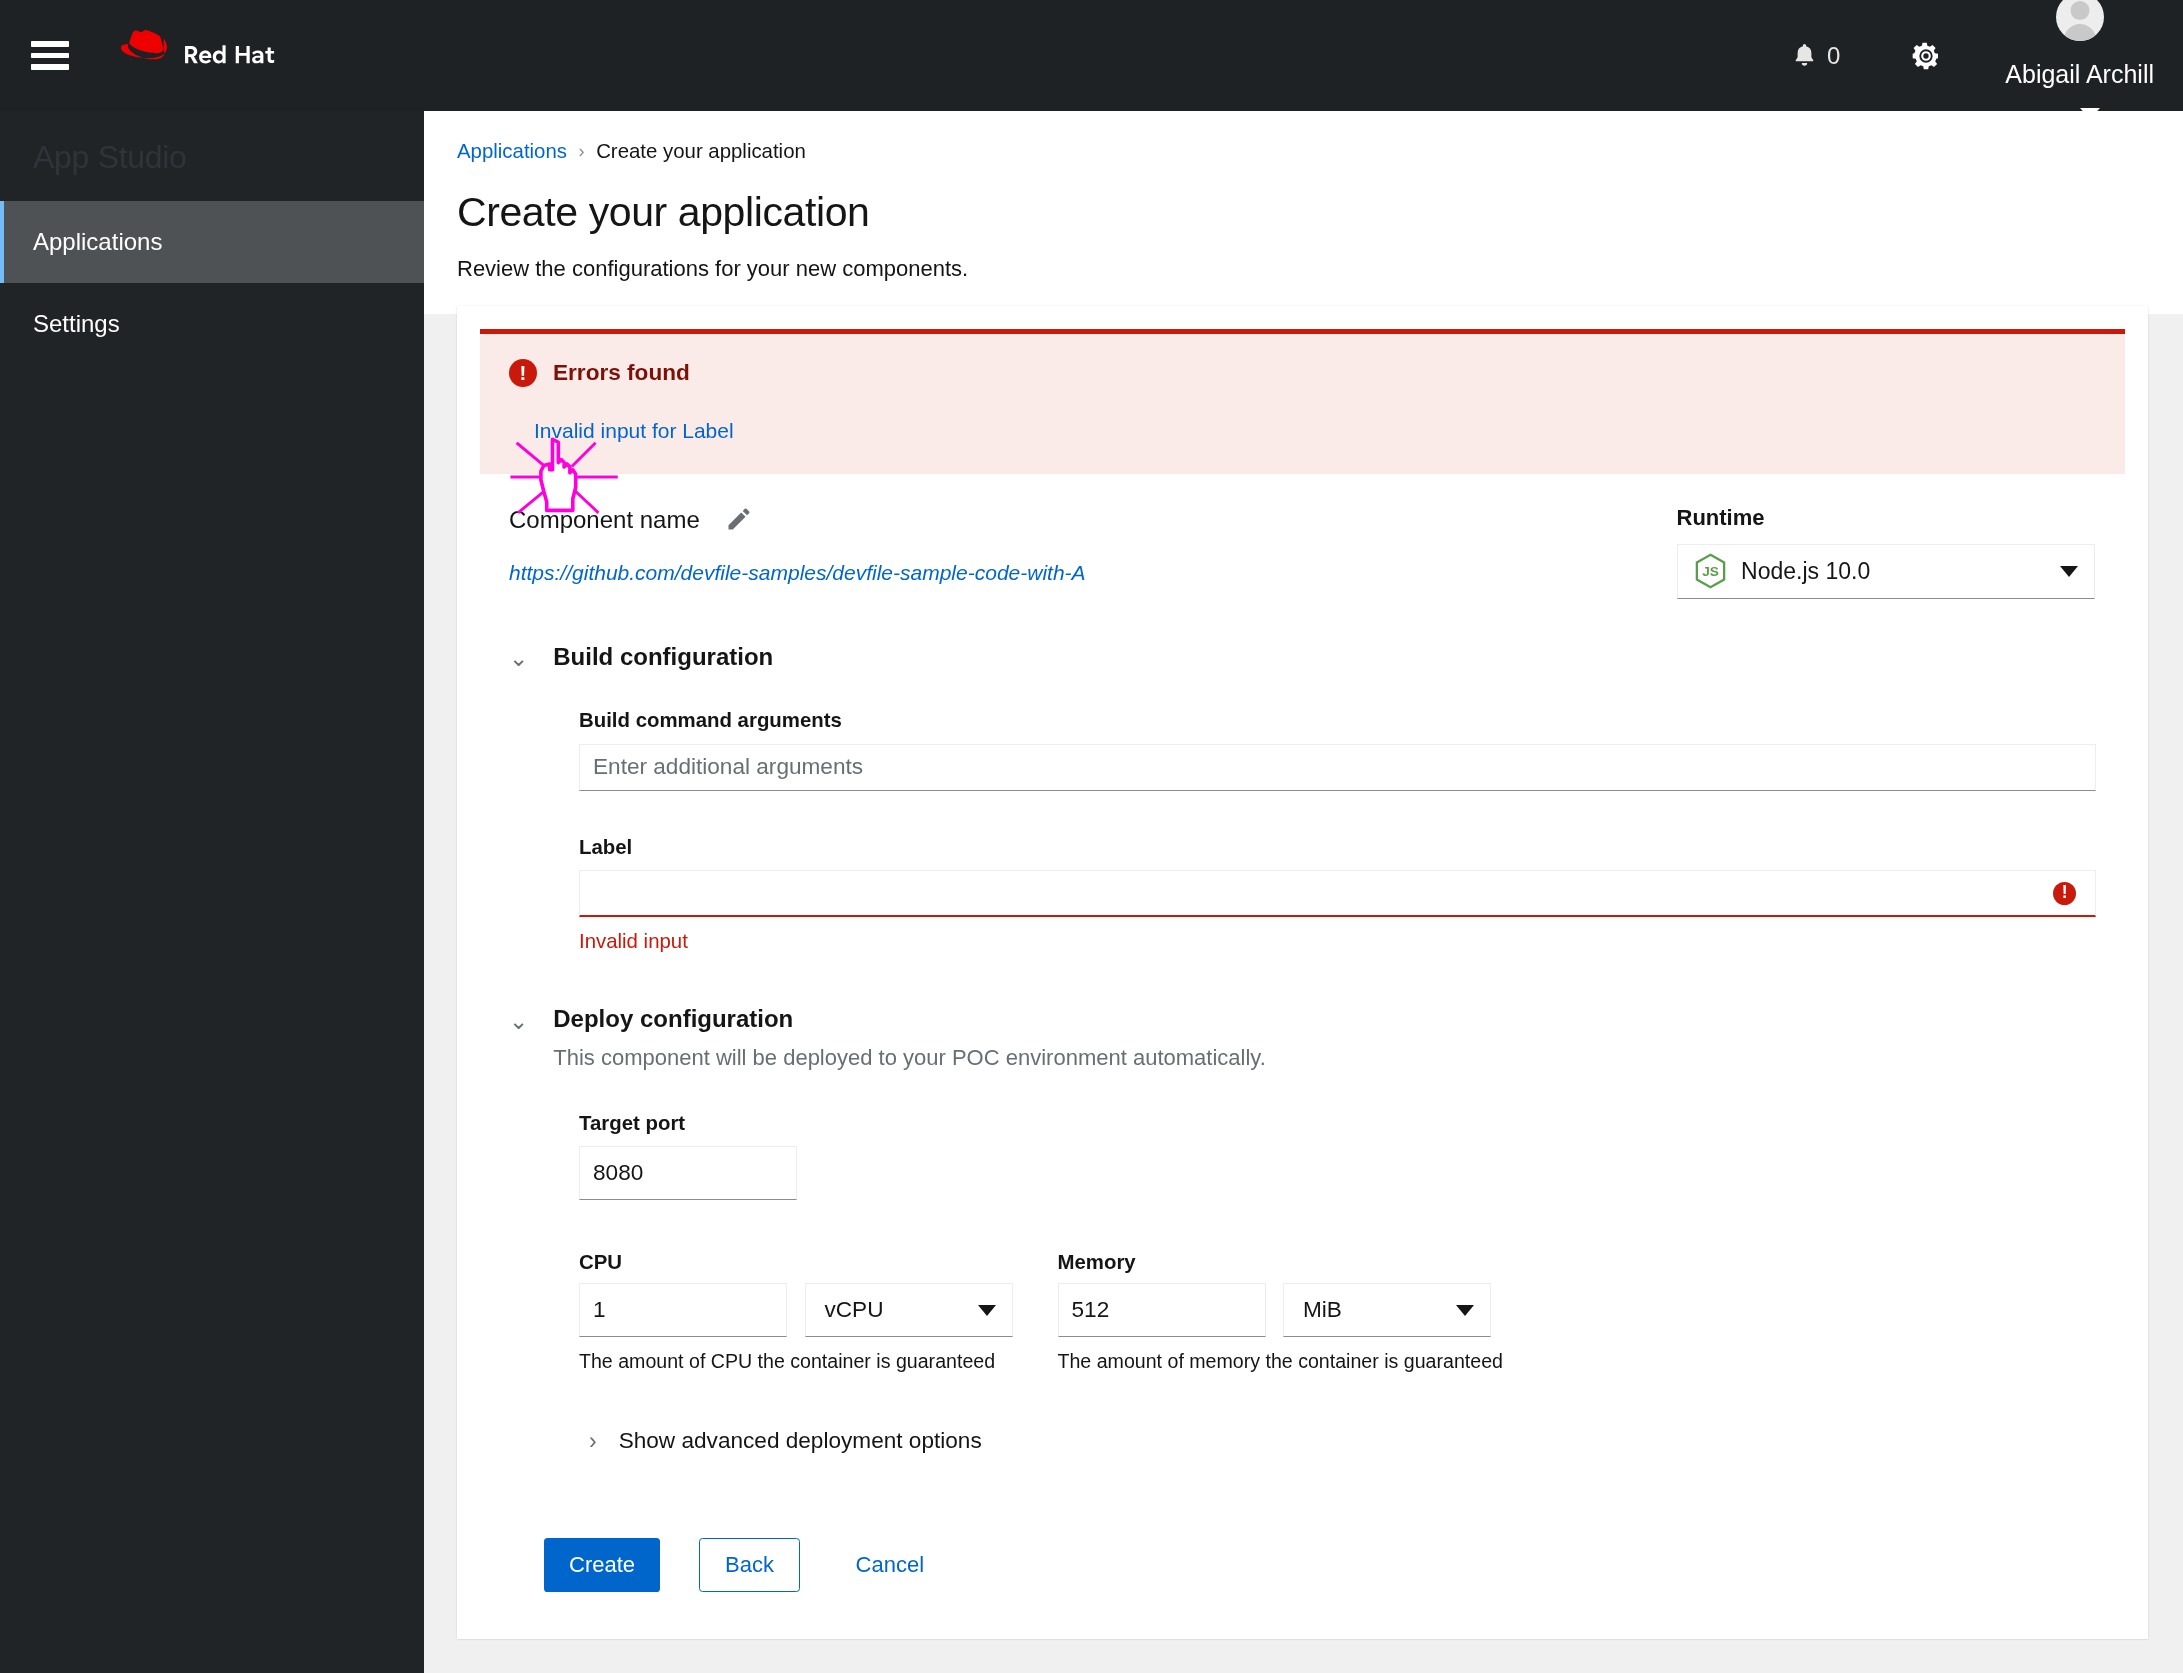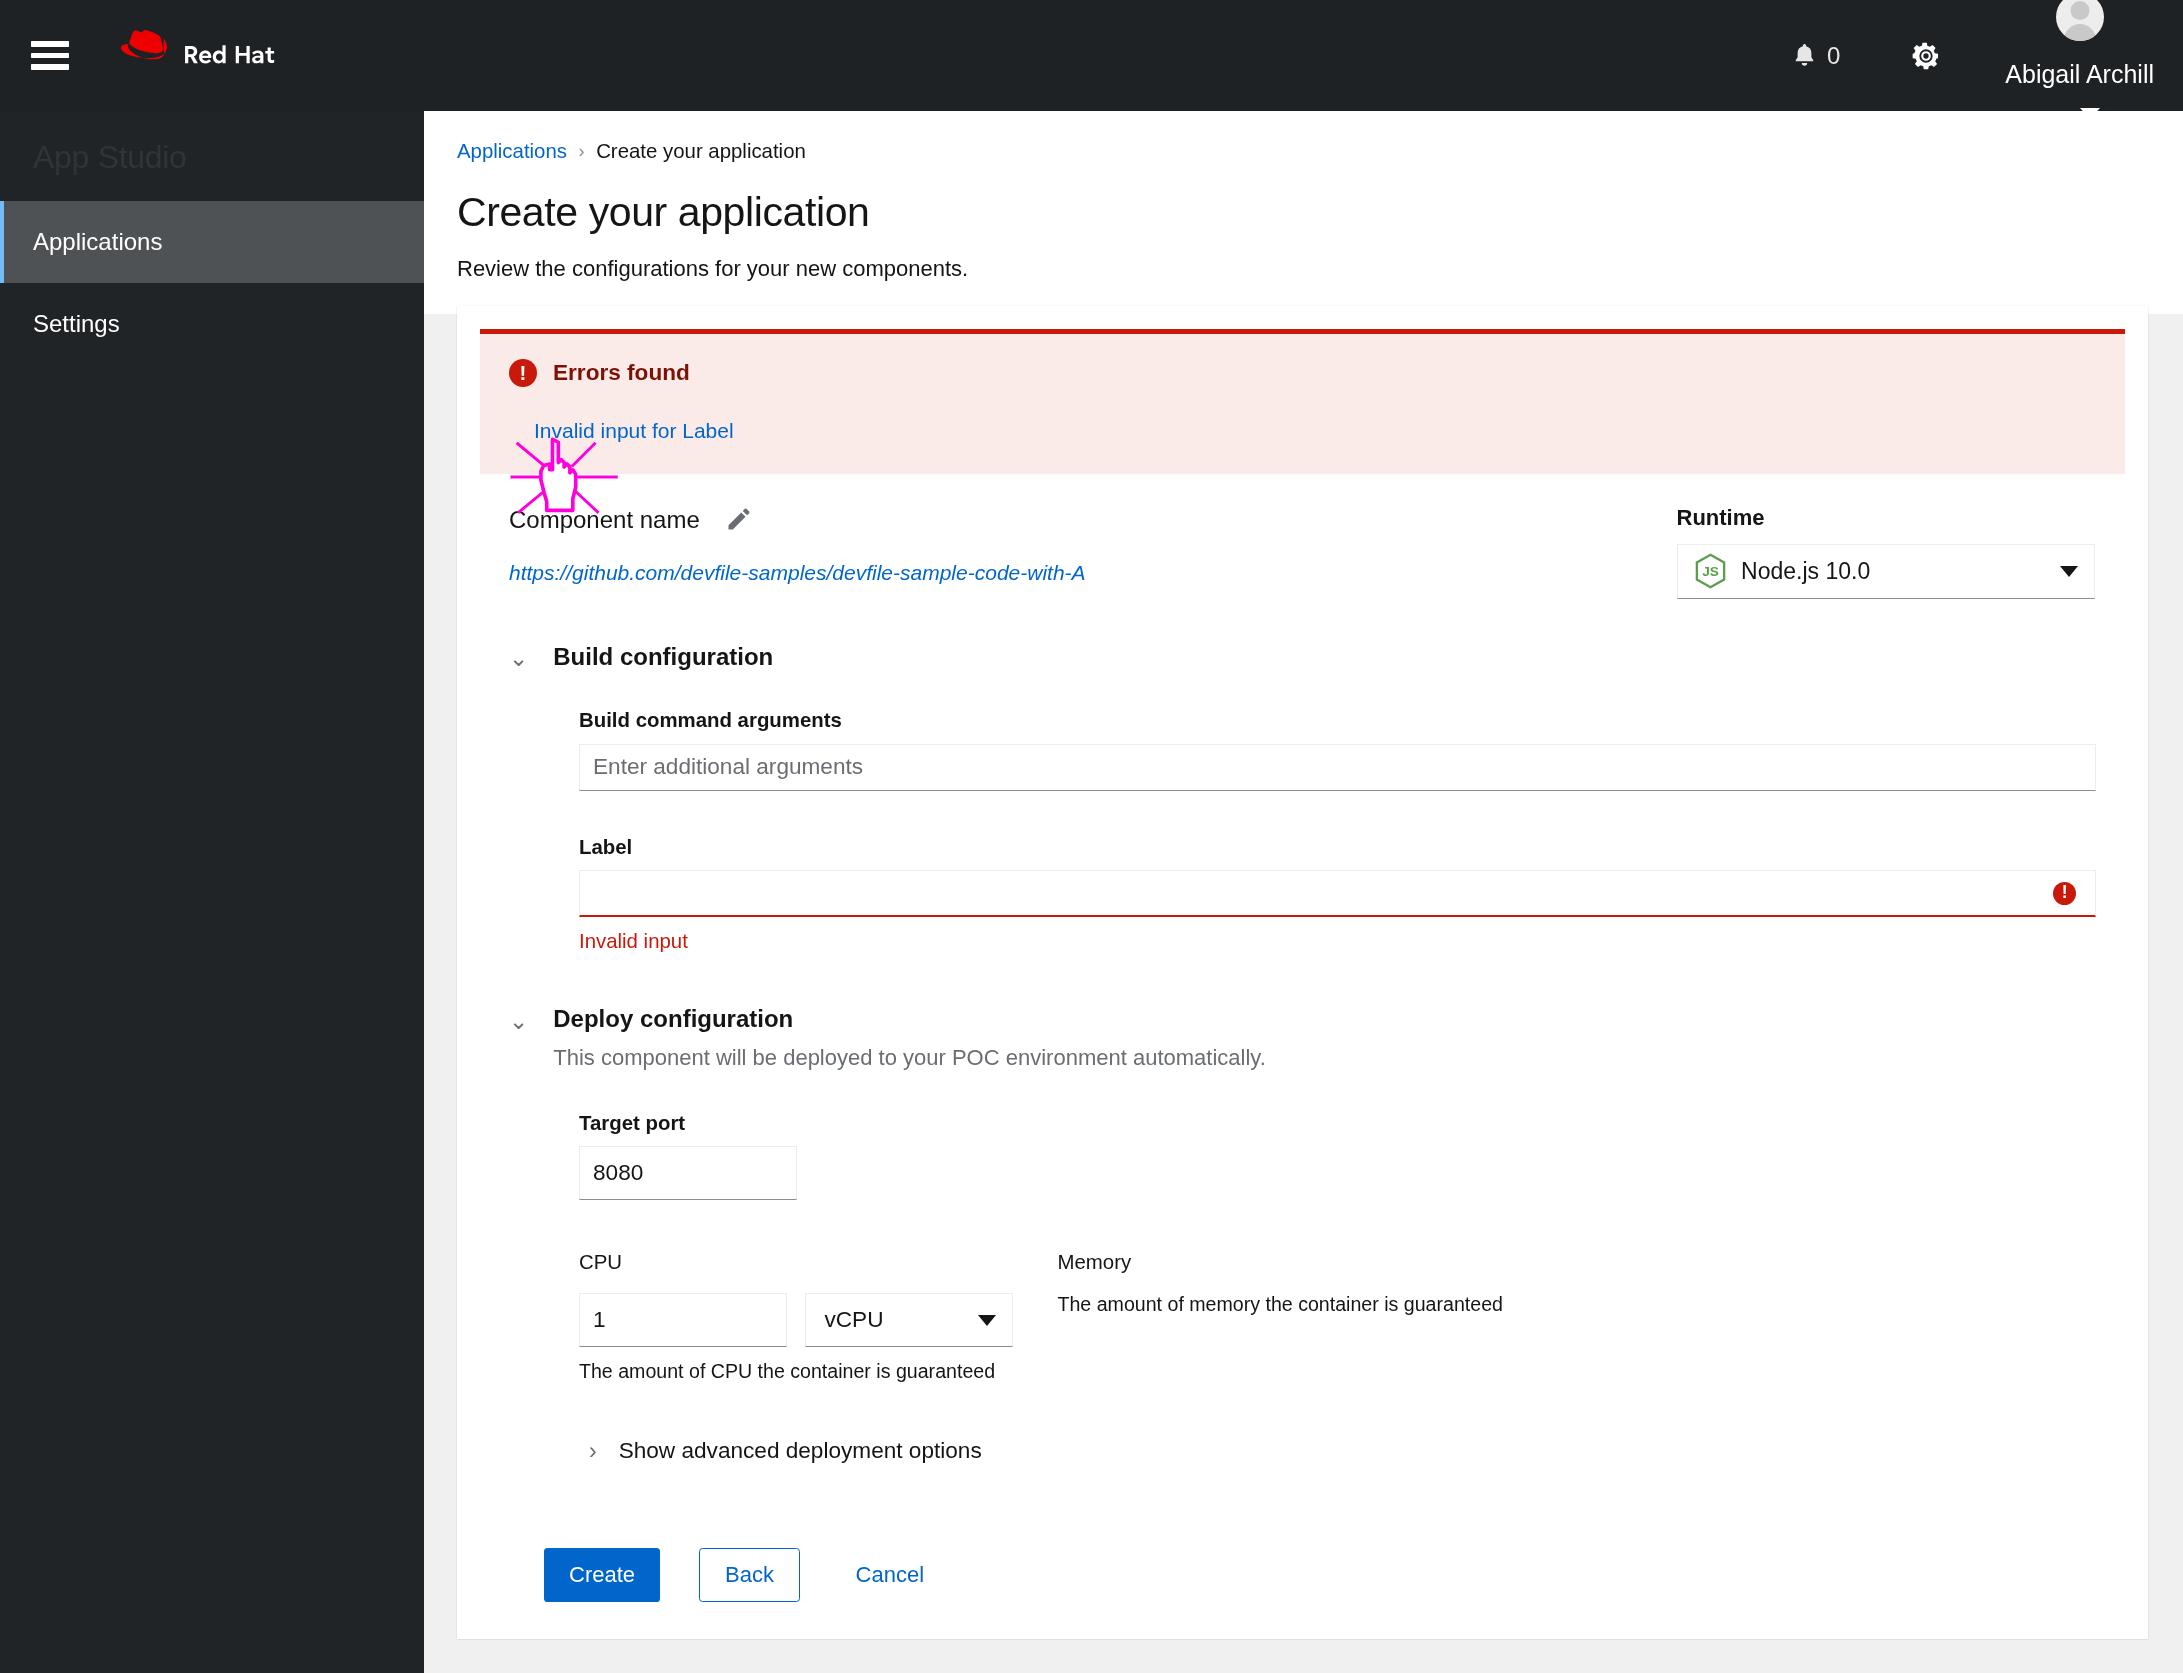--- a/index.html
+++ b/index.html
@@ -138,21 +138,21 @@
   .txt-input.err { border-bottom: 2.9px solid #c9190b; justify-content: space-between; }
   .err-dot {
     width: 23px; height: 23px; border-radius: 50%; background: #c9190b; color: #fff;
     font-size: 17.5px; font-weight: bold; display: flex; align-items: center; justify-content: center;
     line-height: 1; margin-right: 5.8px; flex: none;
   }
   .err-msg { font-size: 20.4px; color: #c9190b; margin-top: 13px; }
 
   .res-row { display: flex; gap: 45px; margin-top: 51px; margin-left: 70px; }
   .res-group { }
-  .res-label { font-size: 20.4px; font-weight: 400; color: #151515; margin-bottom: 19px; }
+  .res-label { font-size: 20.4px; font-weight: 700; color: #151515; margin-bottom: 9px; }
   .res-controls { display: flex; gap: 17.5px; }
   .num-input {
     width: 208px; height: 54px; border: 0.7px solid #ededed; border-bottom: 1.5px solid #8a8d90;
     display: flex; align-items: center; padding: 0 13px; font-size: 22.6px; color: #151515; background: #fff;
   }
   .unit-select {
     width: 208px; height: 54px; border: 0.7px solid #ededed; border-bottom: 1.5px solid #8a8d90;
     display: flex; align-items: center; justify-content: space-between; padding: 0 16px 0 19px;
     font-size: 22.6px; color: #151515; background: #fff; cursor: pointer;
   }
@@ -331,20 +331,29 @@
                 <div class="unit-select">
                   <span>vCPU</span>
                   <span class="sel-caret"></span>
                 </div>
               </div>
               <div class="res-help">The amount of CPU the container is guaranteed</div>
             </div>
 
             <div class="res-group">
               <div class="res-label">Memory</div>
+              <div class="res-controls">
+                <div class="num-input">
+                  <span>512</span>
+                </div>
+                <div class="unit-select">
+                  <span>MiB</span>
+                  <span class="sel-caret"></span>
+                </div>
+              </div>
               <div class="res-help">The amount of memory the container is guaranteed</div>
             </div>
           </div>
 
           <div class="advanced">
             <span class="achev">›</span>
             <span class="advanced-text">Show advanced deployment options</span>
           </div>
         </div>
 

